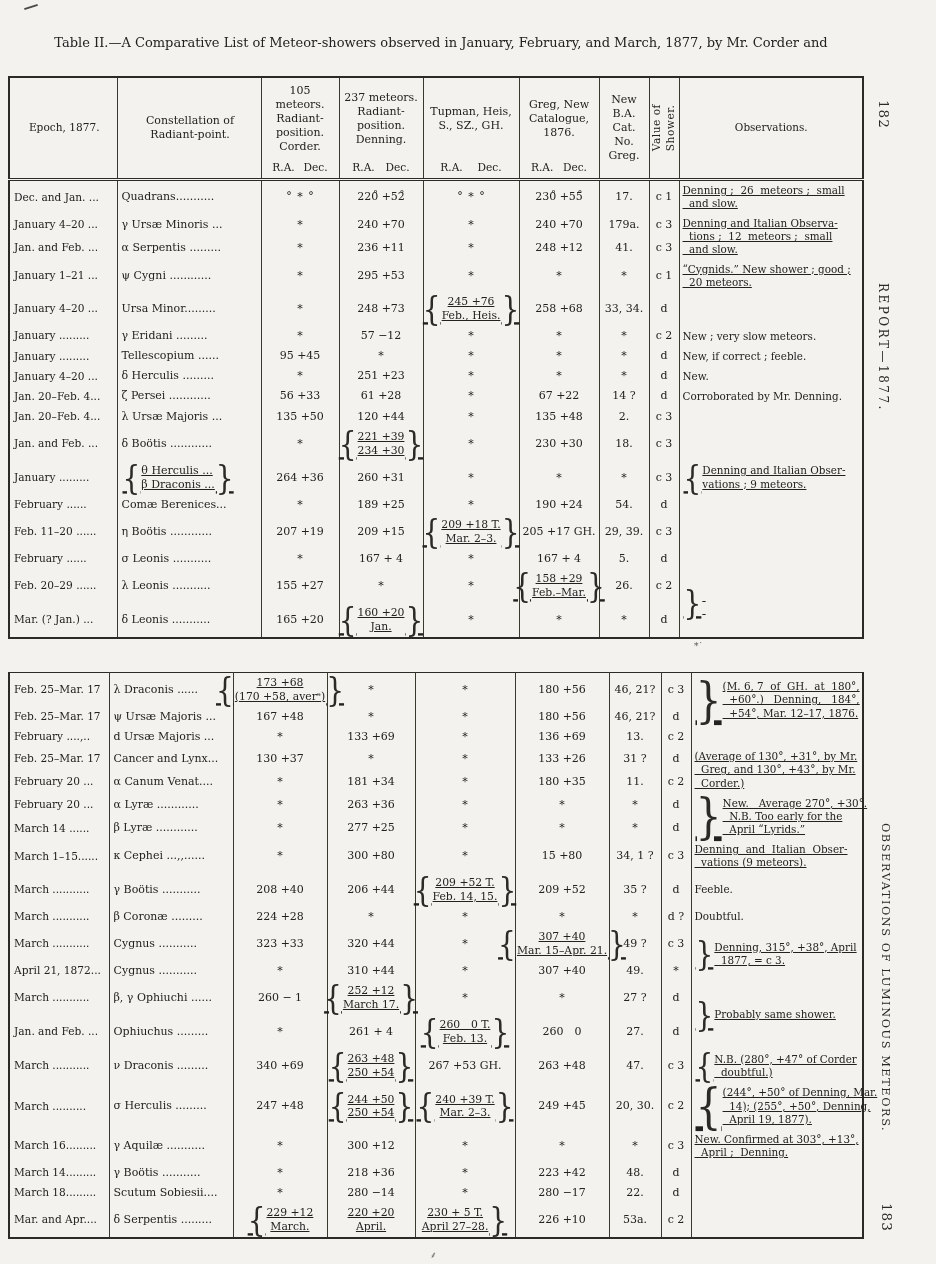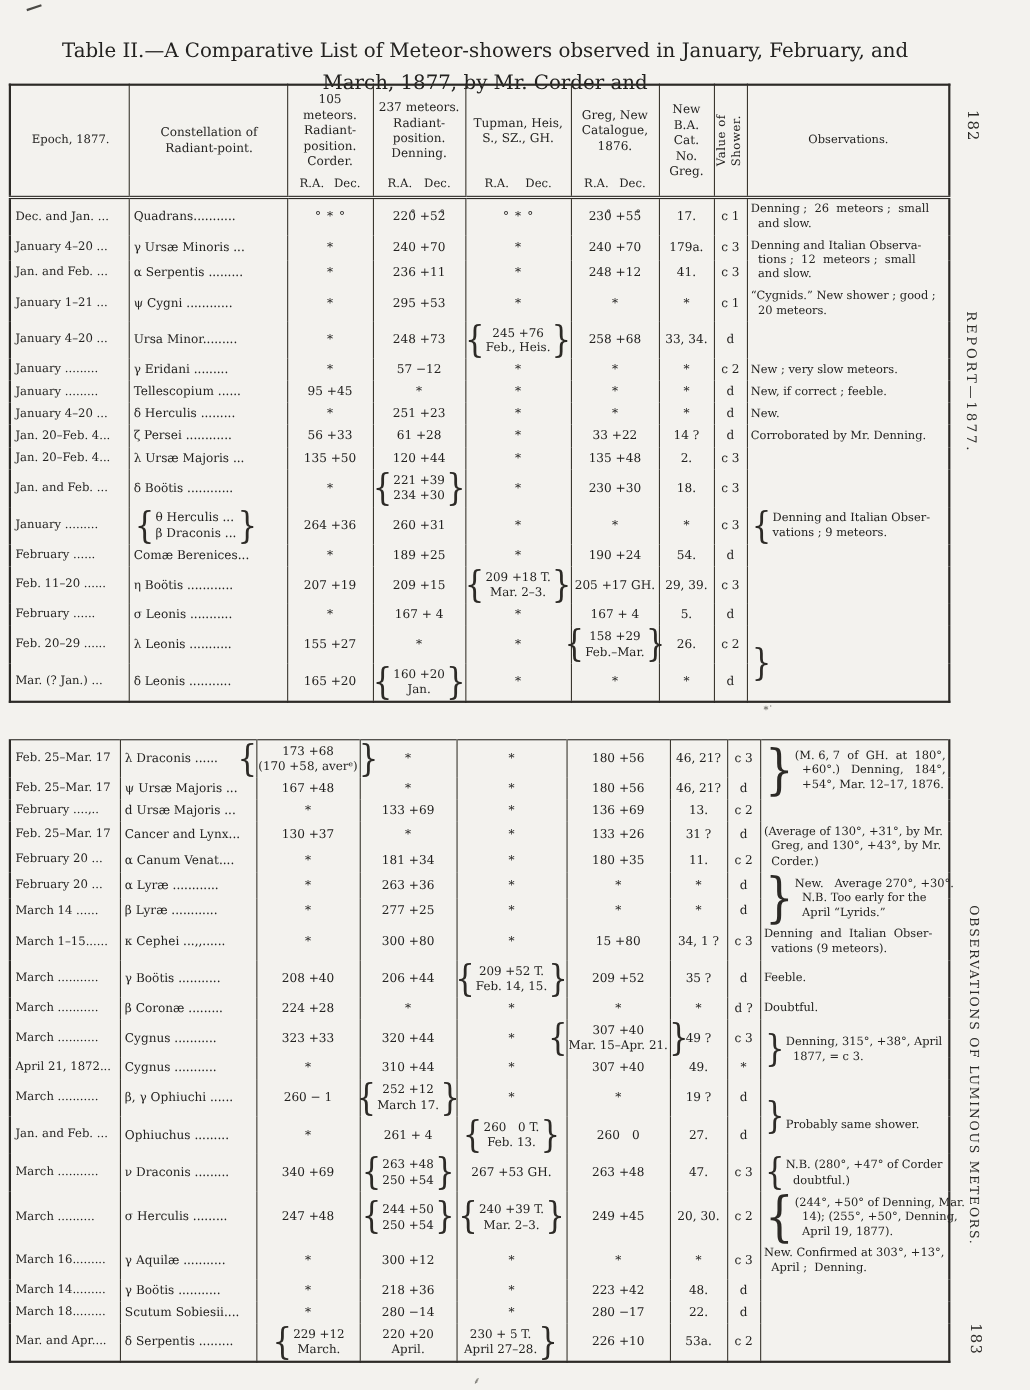--- a/index.html
+++ b/index.html
@@ -1,19 +1,19 @@
 <!DOCTYPE html>
 <html><head>
 <meta charset="utf-8">
 <style>
   html,body{margin:0;padding:0;background:#e8e7e3;}
   .page{position:relative;width:936px;height:1264px;background:#f3f2ee;
         font-family:"DejaVu Serif",serif;color:#232220;overflow:hidden;}
   .title{position:absolute;top:33px;left:46px;width:790px;text-align:center;
-         font-size:18px;line-height:1.6;color:#232220;}
+         font-size:13px;line-height:1.6;color:#232220;}
   .tblwrap{position:absolute;left:8px;width:856px;}
   .t1{top:76px;}
   .t2{top:672px;}
   table.sheet{border-collapse:collapse;table-layout:fixed;width:854px;
               border:2px solid #2c2a26;background:transparent;}
   table.sheet.noheader{border-top:1.5px solid #2c2a26;}
   th,td{border-left:1px solid #3a372f;vertical-align:middle;
         font-size:11px;line-height:1.28;padding:3px 2px;}
   th:first-child,td:first-child{border-left:none;}
   thead th{border-bottom:3px double #2c2a26;height:100px;padding:0 2px;
@@ -22,21 +22,21 @@
   .hlabel{flex:1;display:flex;align-items:center;justify-content:center;
           text-align:center;white-space:pre-line;}
   .hsub{display:flex;justify-content:space-evenly;padding:1px 0 3px 0;font-size:10.6px;}
   .col-value .hlabel > div{writing-mode:vertical-rl;transform:rotate(180deg);
           letter-spacing:.5px;font-size:10.6px;}
   .col-epoch{text-align:left;font-size:10.6px;padding-left:4px;}
   .col-constellation{text-align:left;padding-left:4px;}
   .col-corder,.col-denning,.col-tupman,.col-greg,.col-ba,.col-value{text-align:center;}
   td.col-value{}
   .col-obs{text-align:left;font-size:10.4px;padding-left:3px;padding-right:2px;}
-  .fx{display:flex;align-items:flex-end;justify-content:center;}
+  .fx{display:flex;align-items:center;justify-content:center;text-decoration:underline;}
   .col-obs .fx,.col-constellation .fx{justify-content:flex-start;}
   .ln{white-space:pre;}
   .col-obs .ln,.col-constellation .ln{text-align:left;}
   .col-corder .ln,.col-denning .ln,.col-tupman .ln,.col-greg .ln{text-align:center;font-size:10.8px;}
   .brace{line-height:1;transform:scaleY(1.2);padding:0 1px;font-weight:400;color:#2c2a26;}
   .marg{position:absolute;writing-mode:vertical-rl;text-orientation:mixed;color:#2b2a27;}
   .pg-top{left:876px;top:100px;font-size:13.5px;letter-spacing:1px;}
   .pg-rep{left:876px;top:283px;font-size:12px;letter-spacing:2.5px;}
   .pg-sec{left:879px;top:823px;font-size:11.3px;letter-spacing:1.6px;}
   .pg-bot{left:879px;top:1203px;font-size:13.5px;letter-spacing:1px;}
@@ -254,21 +254,21 @@
             <td class="col-ba">*</td>
             <td class="col-value">d</td>
             <td class="col-obs">New.</td>
           </tr>
           <tr>
             <td class="col-epoch">Jan. 20–Feb. 4...</td>
             <td class="col-constellation">ζ Persei ............</td>
             <td class="col-corder">56 +33</td>
             <td class="col-denning">61 +28</td>
             <td class="col-tupman">*</td>
-            <td class="col-greg">33 +22</td>
+            <td class="col-greg">67 +22</td>
             <td class="col-ba">14 ?</td>
             <td class="col-value">d</td>
             <td class="col-obs">Corroborated by Mr. Denning.</td>
           </tr>
           <tr>
             <td class="col-epoch">Jan. 20–Feb. 4...</td>
             <td class="col-constellation">λ Ursæ Majoris ...</td>
             <td class="col-corder">135 +50</td>
             <td class="col-denning">120 +44</td>
             <td class="col-tupman">*</td>
@@ -604,21 +604,21 @@
             <td class="col-denning">
               <div class="fx">
                 <span class="brace" style="font-size: 28px;">{</span>
                 <div class="ln">252 +12
 March 17.</div>
                 <span class="brace" style="font-size: 28px;">}</span>
               </div>
             </td>
             <td class="col-tupman">*</td>
             <td class="col-greg">*</td>
-            <td class="col-ba">19 ?</td>
+            <td class="col-ba">27 ?</td>
             <td class="col-value">d</td>
             <td class="col-obs" rowspan="2">
               <div class="fx">
                 <span class="brace" style="font-size: 28px;">}</span>
                 <div class="ln">Probably same shower.</div>
               </div>
             </td>
           </tr>
           <tr>
             <td class="col-epoch">Jan. and Feb. ...</td>

